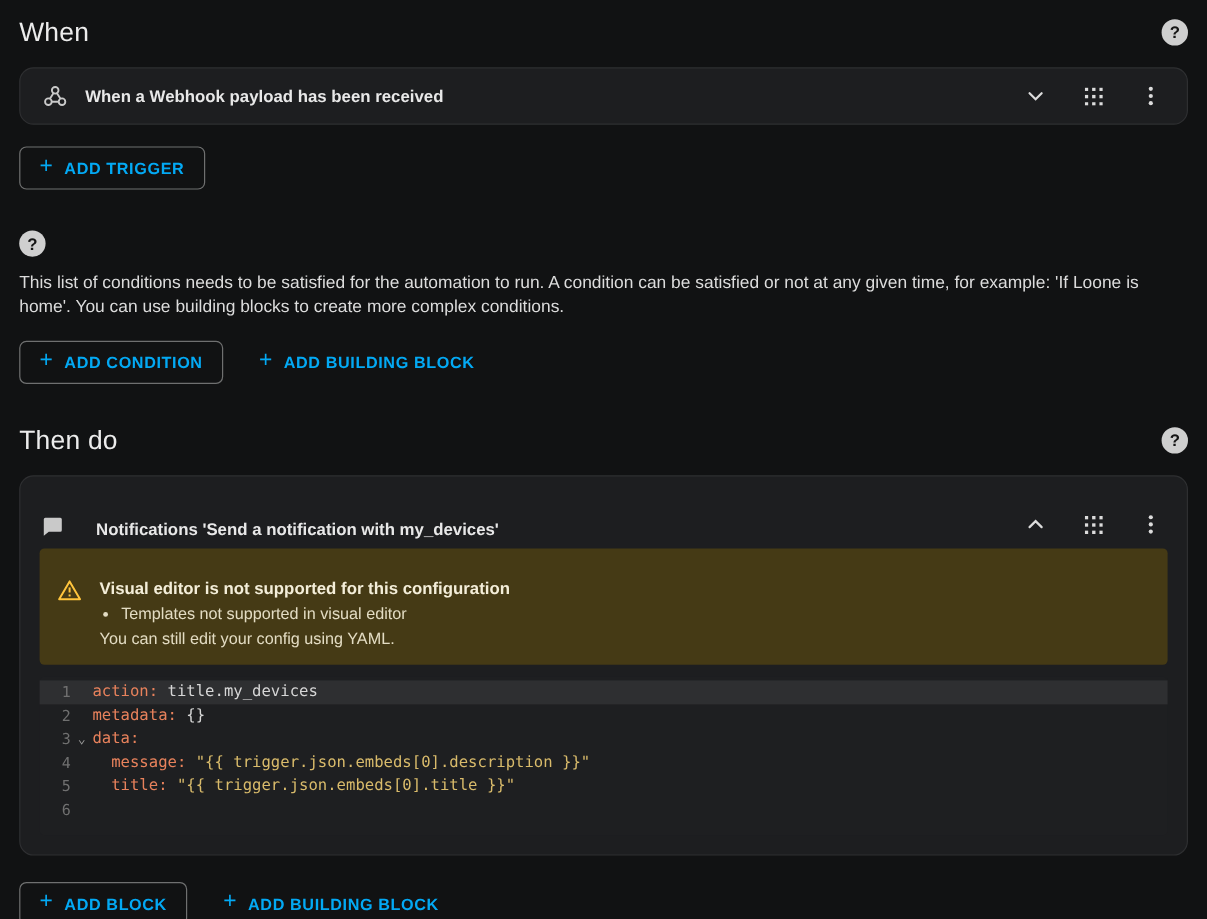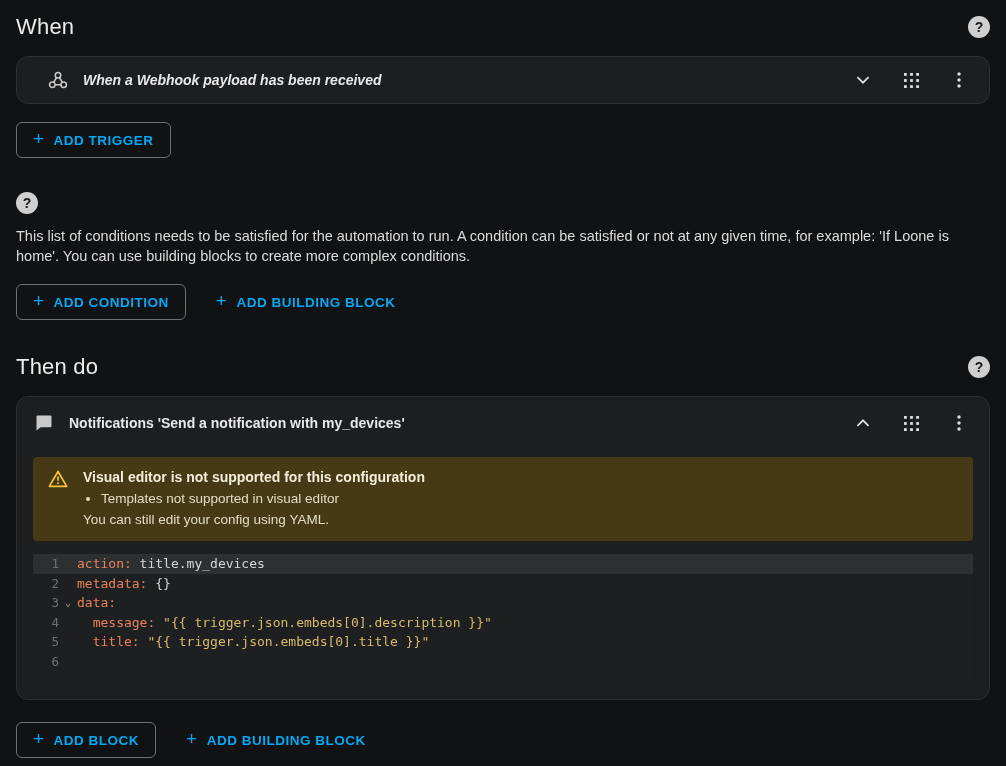--- a/index.html
+++ b/index.html
@@ -18,43 +18,43 @@
   .help-btn {
     width:22px; height:22px; border-radius:50%;
     background:#cfcfcf; color:#151515;
     display:inline-flex; align-items:center; justify-content:center;
     font-size:14px; font-weight:700; cursor:pointer; flex:0 0 auto;
   }
   .card {
     background:#1d1e20; border:1px solid #2e2f31; border-radius:12px;
     margin-top:16px;
   }
-  .row-card { display:flex; align-items:center; height:48px; padding:0 18px 0 28px;font-style:italic; }
-  .card-head { display:flex; align-items:center; height:52px; padding:0 18px 0 14px; }
+  .row-card { display:flex; align-items:center; height:48px; padding:0 18px 0 16px; }
+  .card-head { display:flex; align-items:flex-end; height:52px; padding:0 18px 0 14px;gap:11px; }
   .leading-icon { display:inline-flex; width:26px; justify-content:center; margin-right:12px; }
   .card-title { font-size:14px; font-weight:700; color:#e8e8e8; }
   .head-actions { margin-left:auto; display:flex; align-items:center; gap:24px; }
   .icon-btn { display:inline-flex; align-items:center; justify-content:center; width:24px; height:24px; cursor:pointer; }
   .btn {
     display:inline-flex; align-items:center; gap:9px;
     height:36px; padding:0 16px; border-radius:6px;
     color:var(--accent,#03a9f4);
     font-size:13.5px; font-weight:700; letter-spacing:.5px;
     background:transparent; border:none; cursor:pointer;
     font-family:inherit; white-space:nowrap;
   }
   .btn.outlined { border:1px solid #6f7070; }
   .btn .plus { font-size:19px; font-weight:400; margin-top:-2px; }
   .btn-row { display:flex; align-items:center; gap:14px; margin-top:18px; }
   .desc { margin-top:12px; font-size:14.5px; line-height:20px; color:#dcdcdc; max-width:980px; }
   
   .alert {
     margin:8px 16px 0; border-radius:4px;
     background:var(--warning-bg,#453a15);
-    padding:10px 14px 12px; display:flex; gap:12px;
+    padding:23px 14px 12px; display:flex; gap:12px;
   }
   .alert-icon { flex:0 0 24px; padding-top:1px; }
   .alert-title { font-size:14px; font-weight:700; color:#f4eed9; line-height:20px; }
   .alert ul { margin:2px 0 0 18px; }
   .alert li { font-size:13.5px; color:#e3dcc3; line-height:19px; }
   .alert-note { font-size:13.5px; color:#e3dcc3; line-height:19px; margin-top:2px; }
   
   .editor {
     margin:10px 16px 16px; background:#1e1f21; border-radius:4px;
     font-family:"DejaVu Sans Mono", monospace; font-size:13px;

